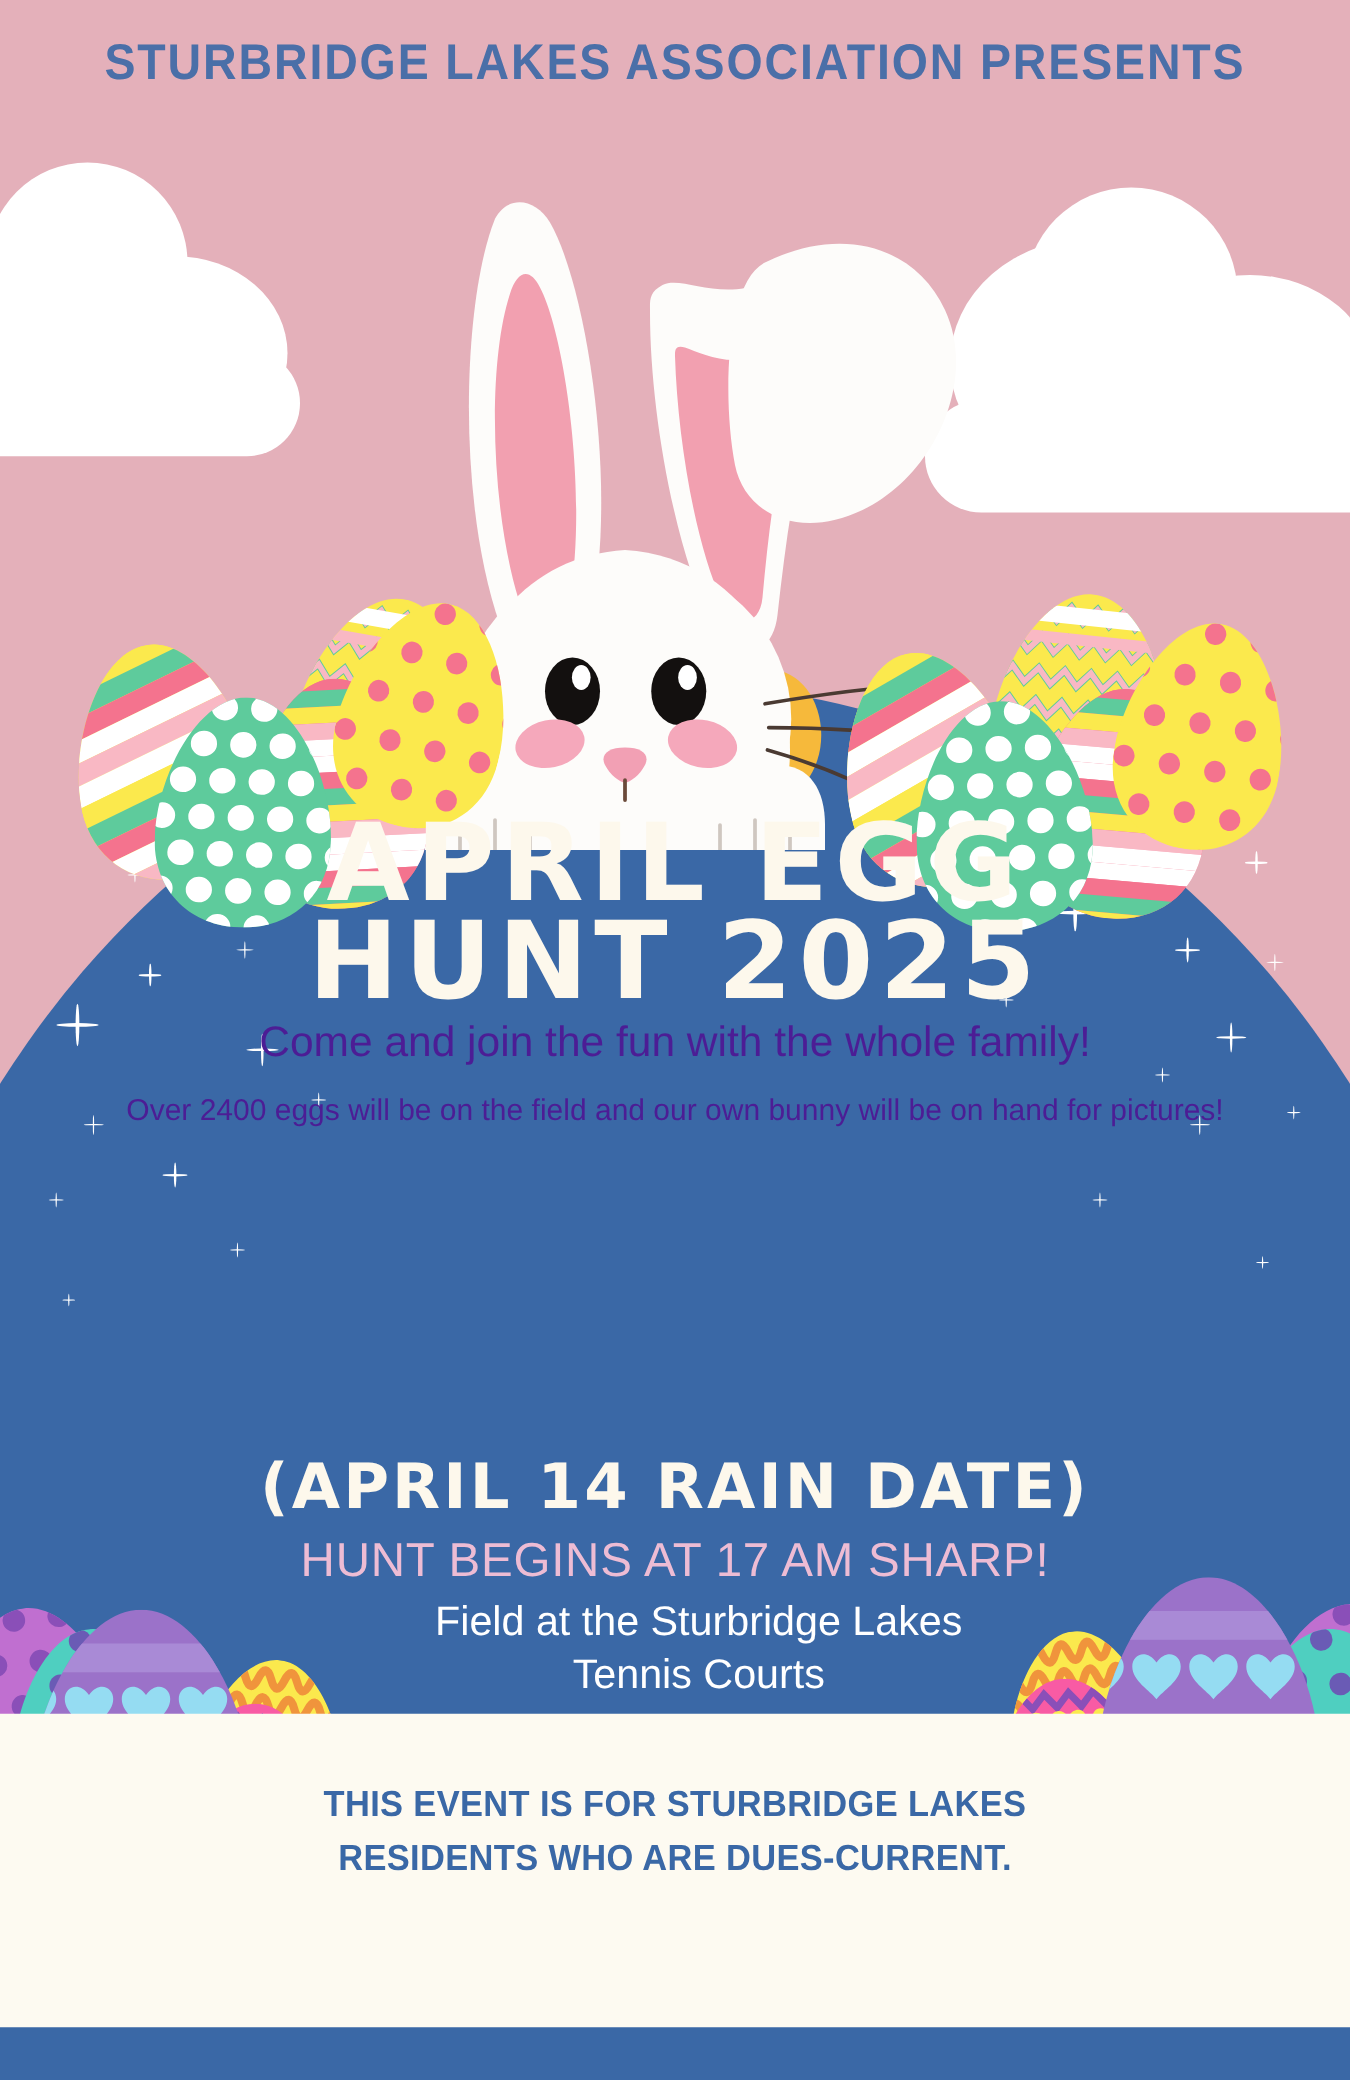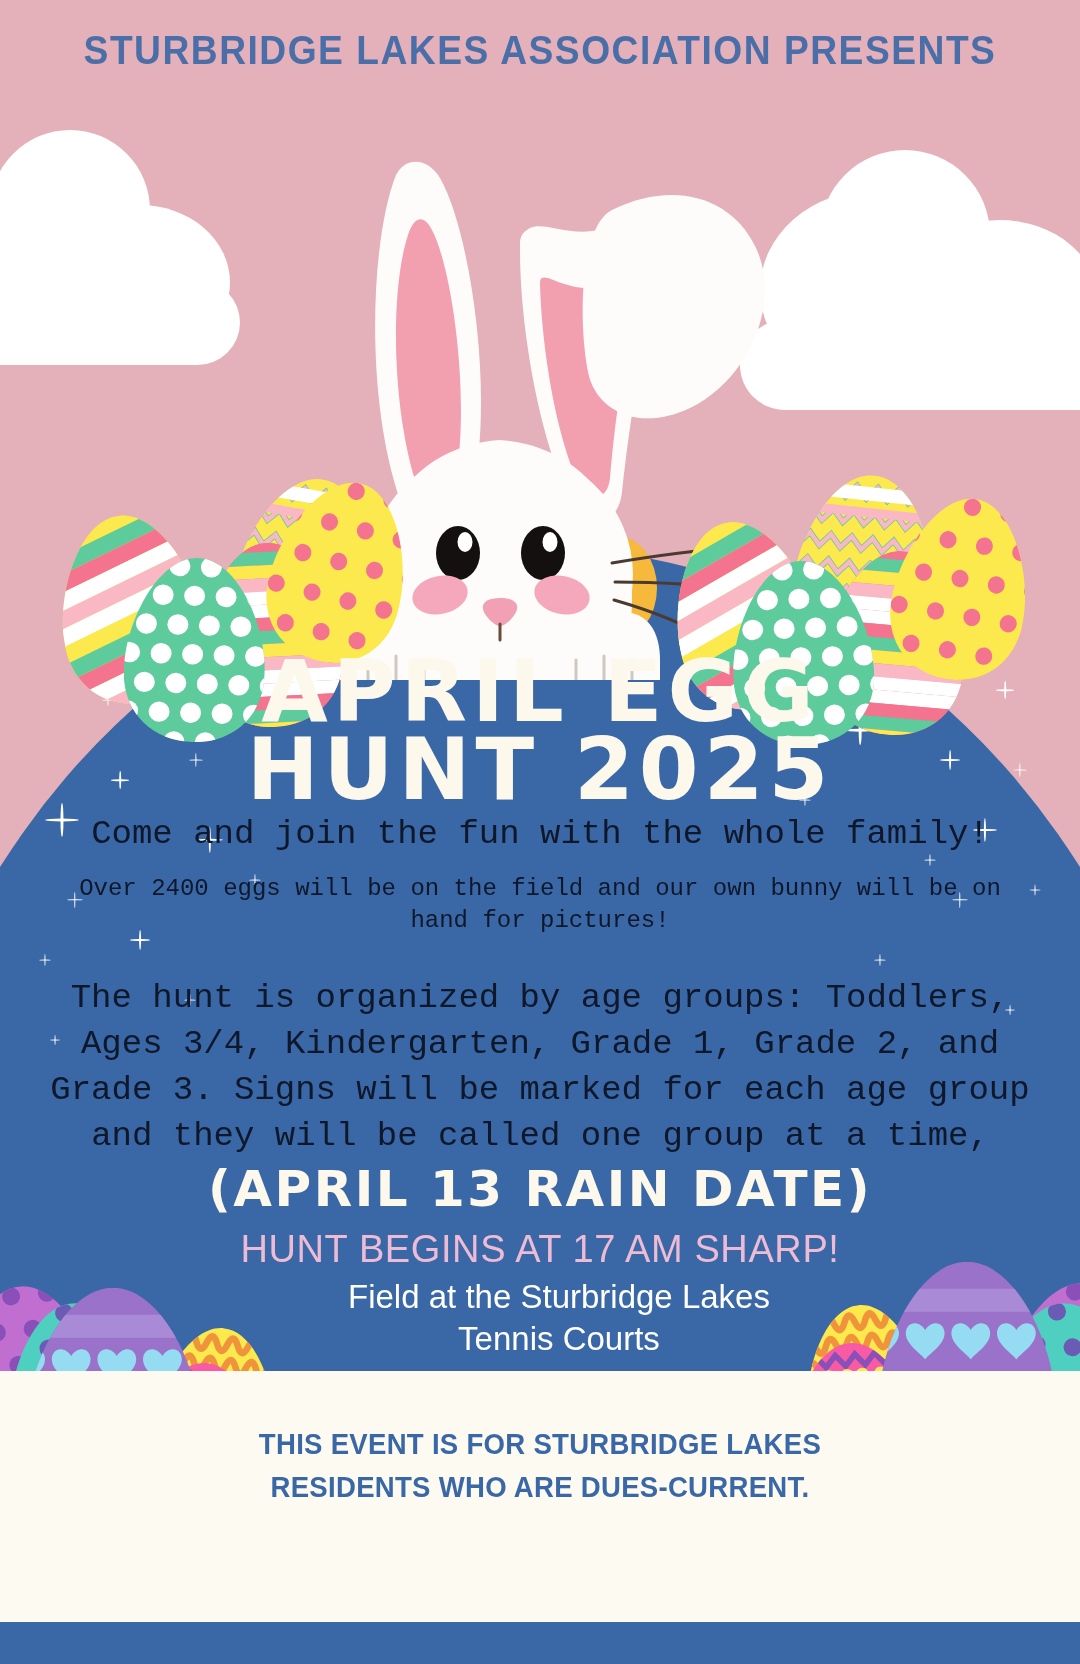--- a/index.html
+++ b/index.html
@@ -67,22 +67,22 @@
     font-family:"DejaVu Sans",sans-serif;
     font-weight:bold;
     letter-spacing:5px;
     line-height:.92;
   }
   #title-line1{top:652px;font-size:86px;}
   #title-line2{top:730px;font-size:86px;}
 
   .body-text{
     position:absolute;left:50%;transform:translateX(-50%);
-    text-align:center;color:#0f172a;
-    font-family:Liberation Mono, monospace;
+    text-align:center;color:#4c1d95;
+    font-family:Liberation Sans, sans-serif;
     font-weight:300;
     line-height:1.35;
   }
 
   .datebig{
     position:absolute;left:0;width:1080px;text-align:center;
     color:#fdf8ec;font-family:"DejaVu Sans",sans-serif;font-weight:bold;
     letter-spacing:2.5px;line-height:1.02;font-size:50px;
   }
   .timeline{
@@ -651,23 +651,22 @@
         </svg></div>
     </div>
 
   <div class="title" id="title-line1">APRIL EGG</div>
   <div class="title" id="title-line2">HUNT 2025</div>
 
   <div class="body-text" style="top:812px;width:900px;font-size:34px;">Come and join the fun with the whole family!</div>
 
   <div class="body-text" style="top:873px;width:960px;font-size:24px;">Over 2400 eggs will be on the field and our own bunny will be on hand for pictures!</div>
 
-  <div class="body-text" style="top:976px;width:1020px;font-size:34px;">The hunt is organized by age groups: Toddlers, Ages 3/4, Kindergarten, Grade 1, Grade 2, and Grade 3. Signs will be marked for each age group and they will be called one group at a time,</div>
-
-  <div class="datebig" style="top:1164px;">(APRIL 13 RAIN DATE)</div>
+
+  <div class="datebig" style="top:1164px;">(APRIL 14 RAIN DATE)</div>
 
   <div class="timeline" style="top:1228px;">HUNT BEGINS AT 17 AM SHARP!</div>
 
   <div class="venue" style="top:1276px;">Field at the Sturbridge Lakes</div>
   <div class="venue" style="top:1318px;">Tennis Courts</div>
 
   <div id="eggs-bottom-left">
       <div class="egg" style="left: -46px; top: 1283px; width: 150px; height: 195px; transform: rotate(-6deg);"><svg width="150" height="195" viewBox="0 0 100 130" preserveAspectRatio="none" xmlns="http://www.w3.org/2000/svg">
           <defs>
             <clipPath id="C11">

